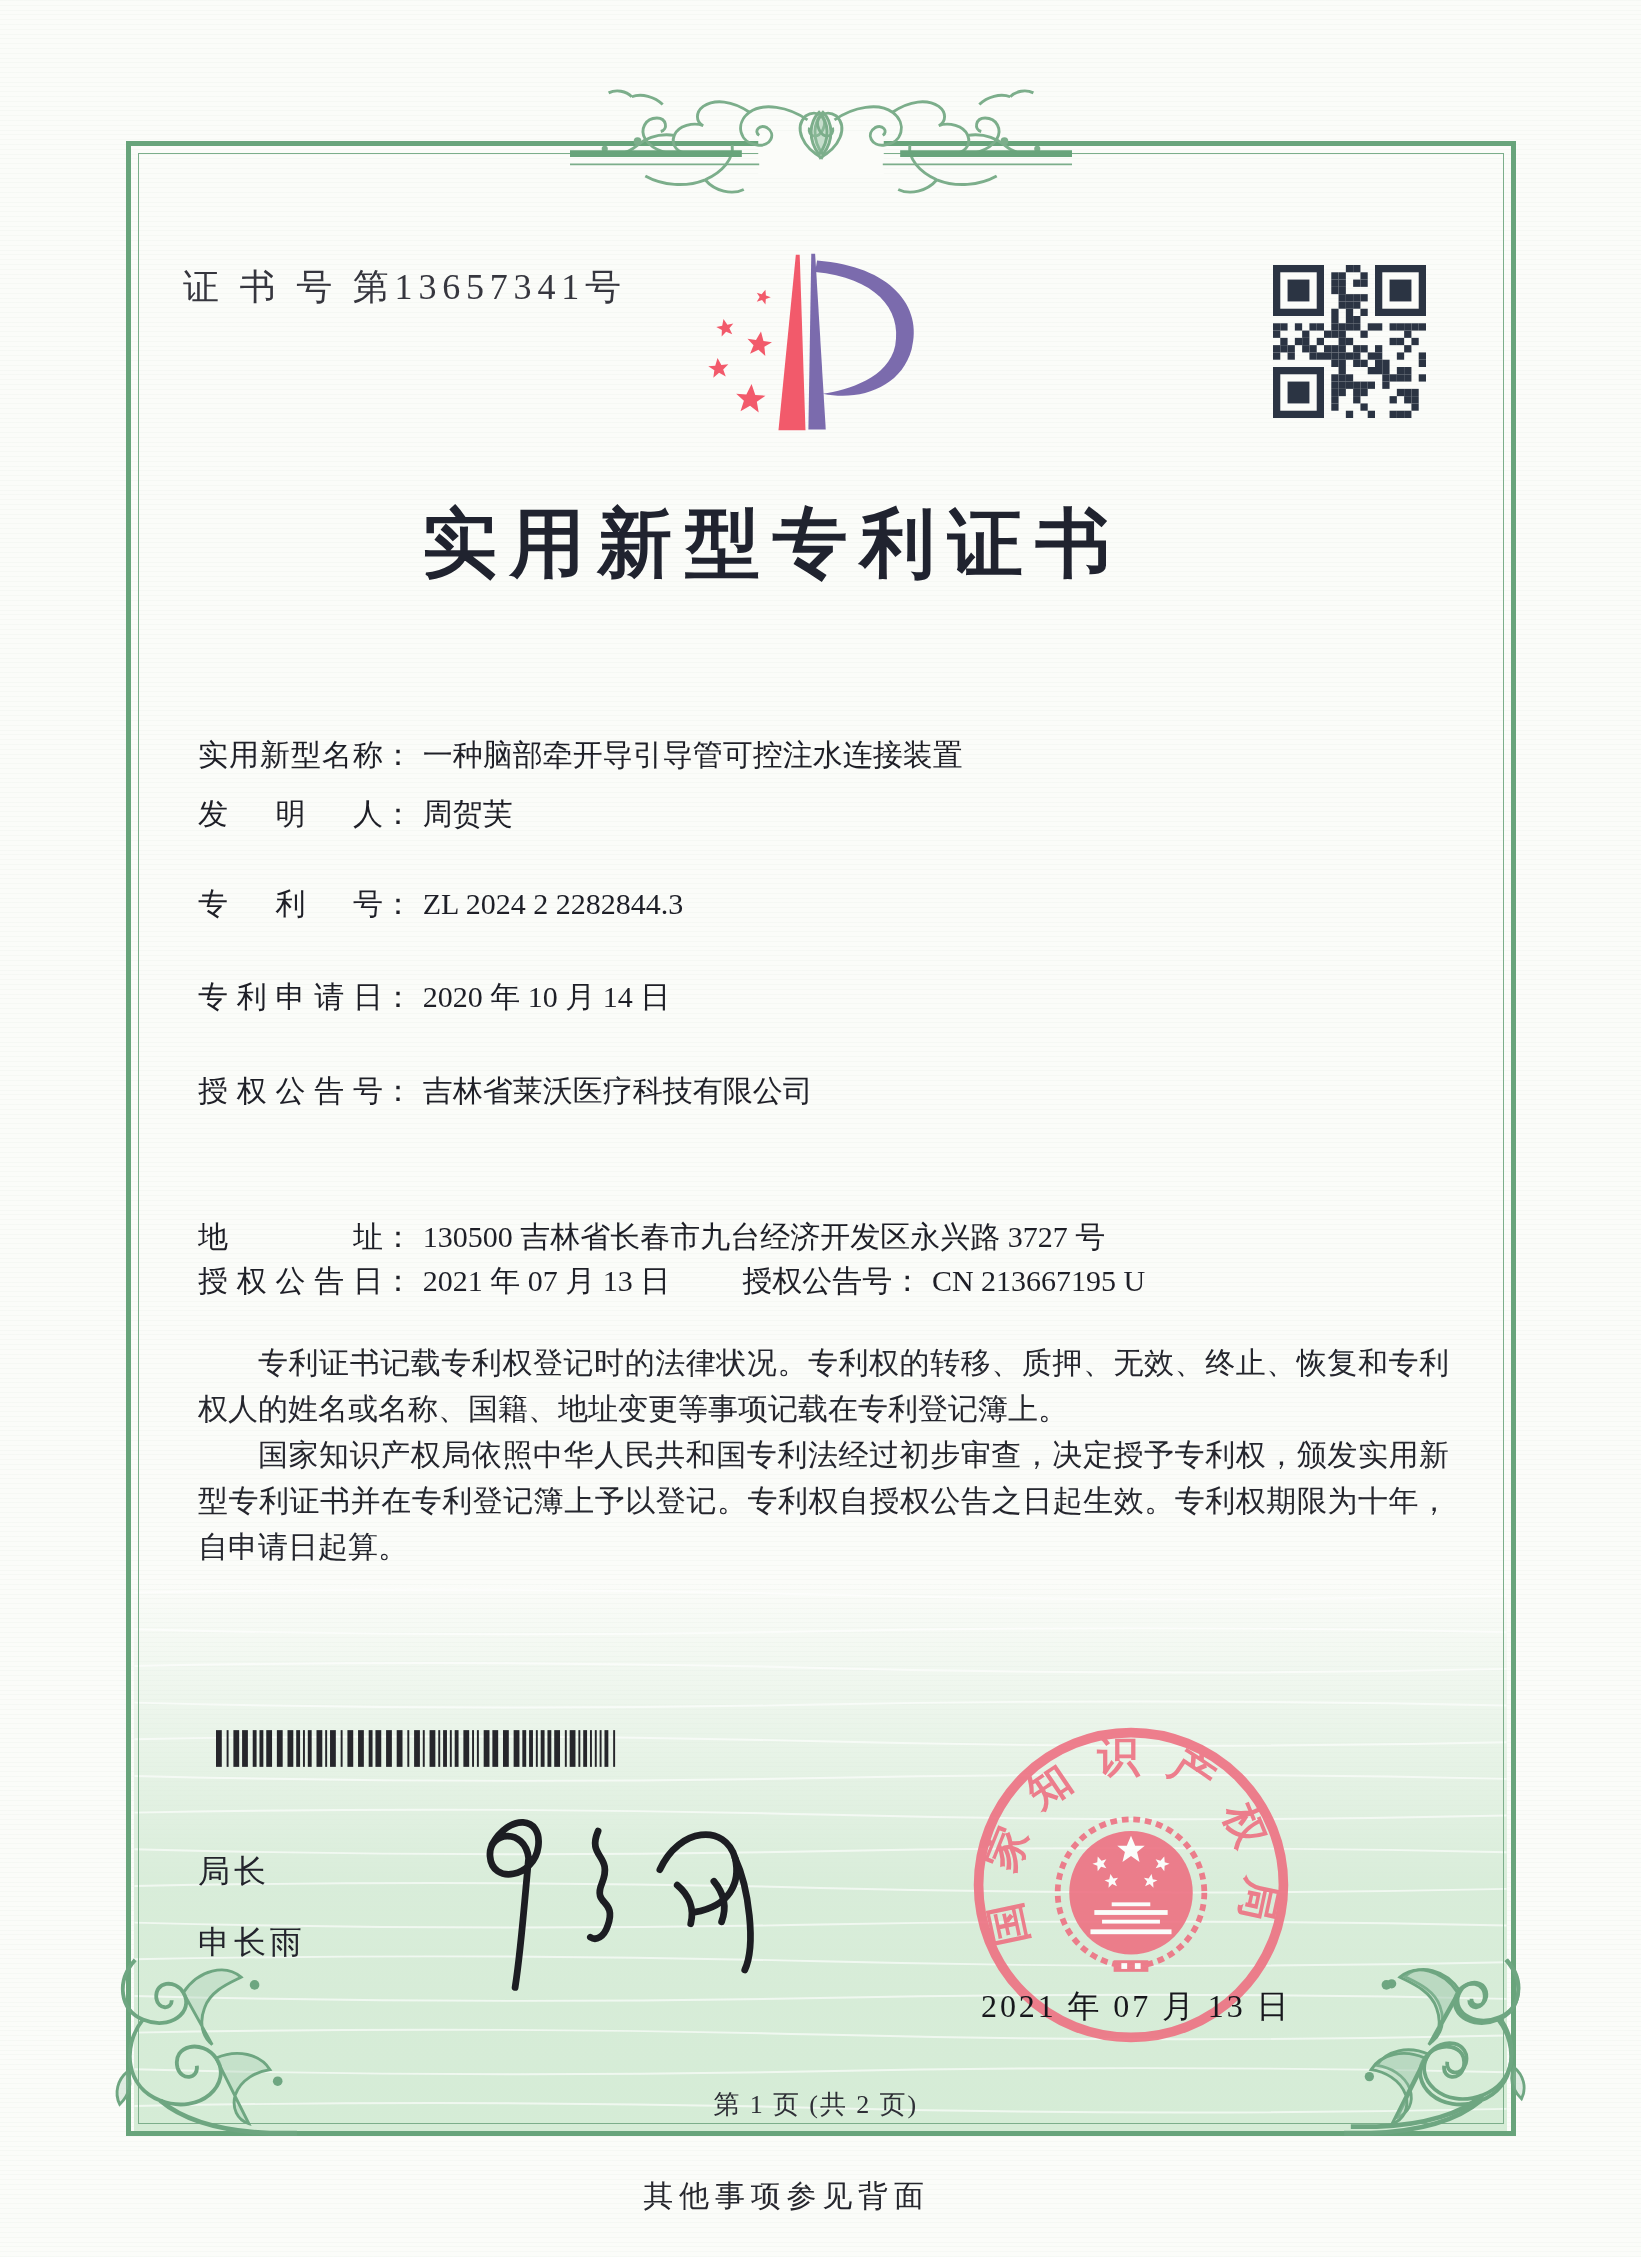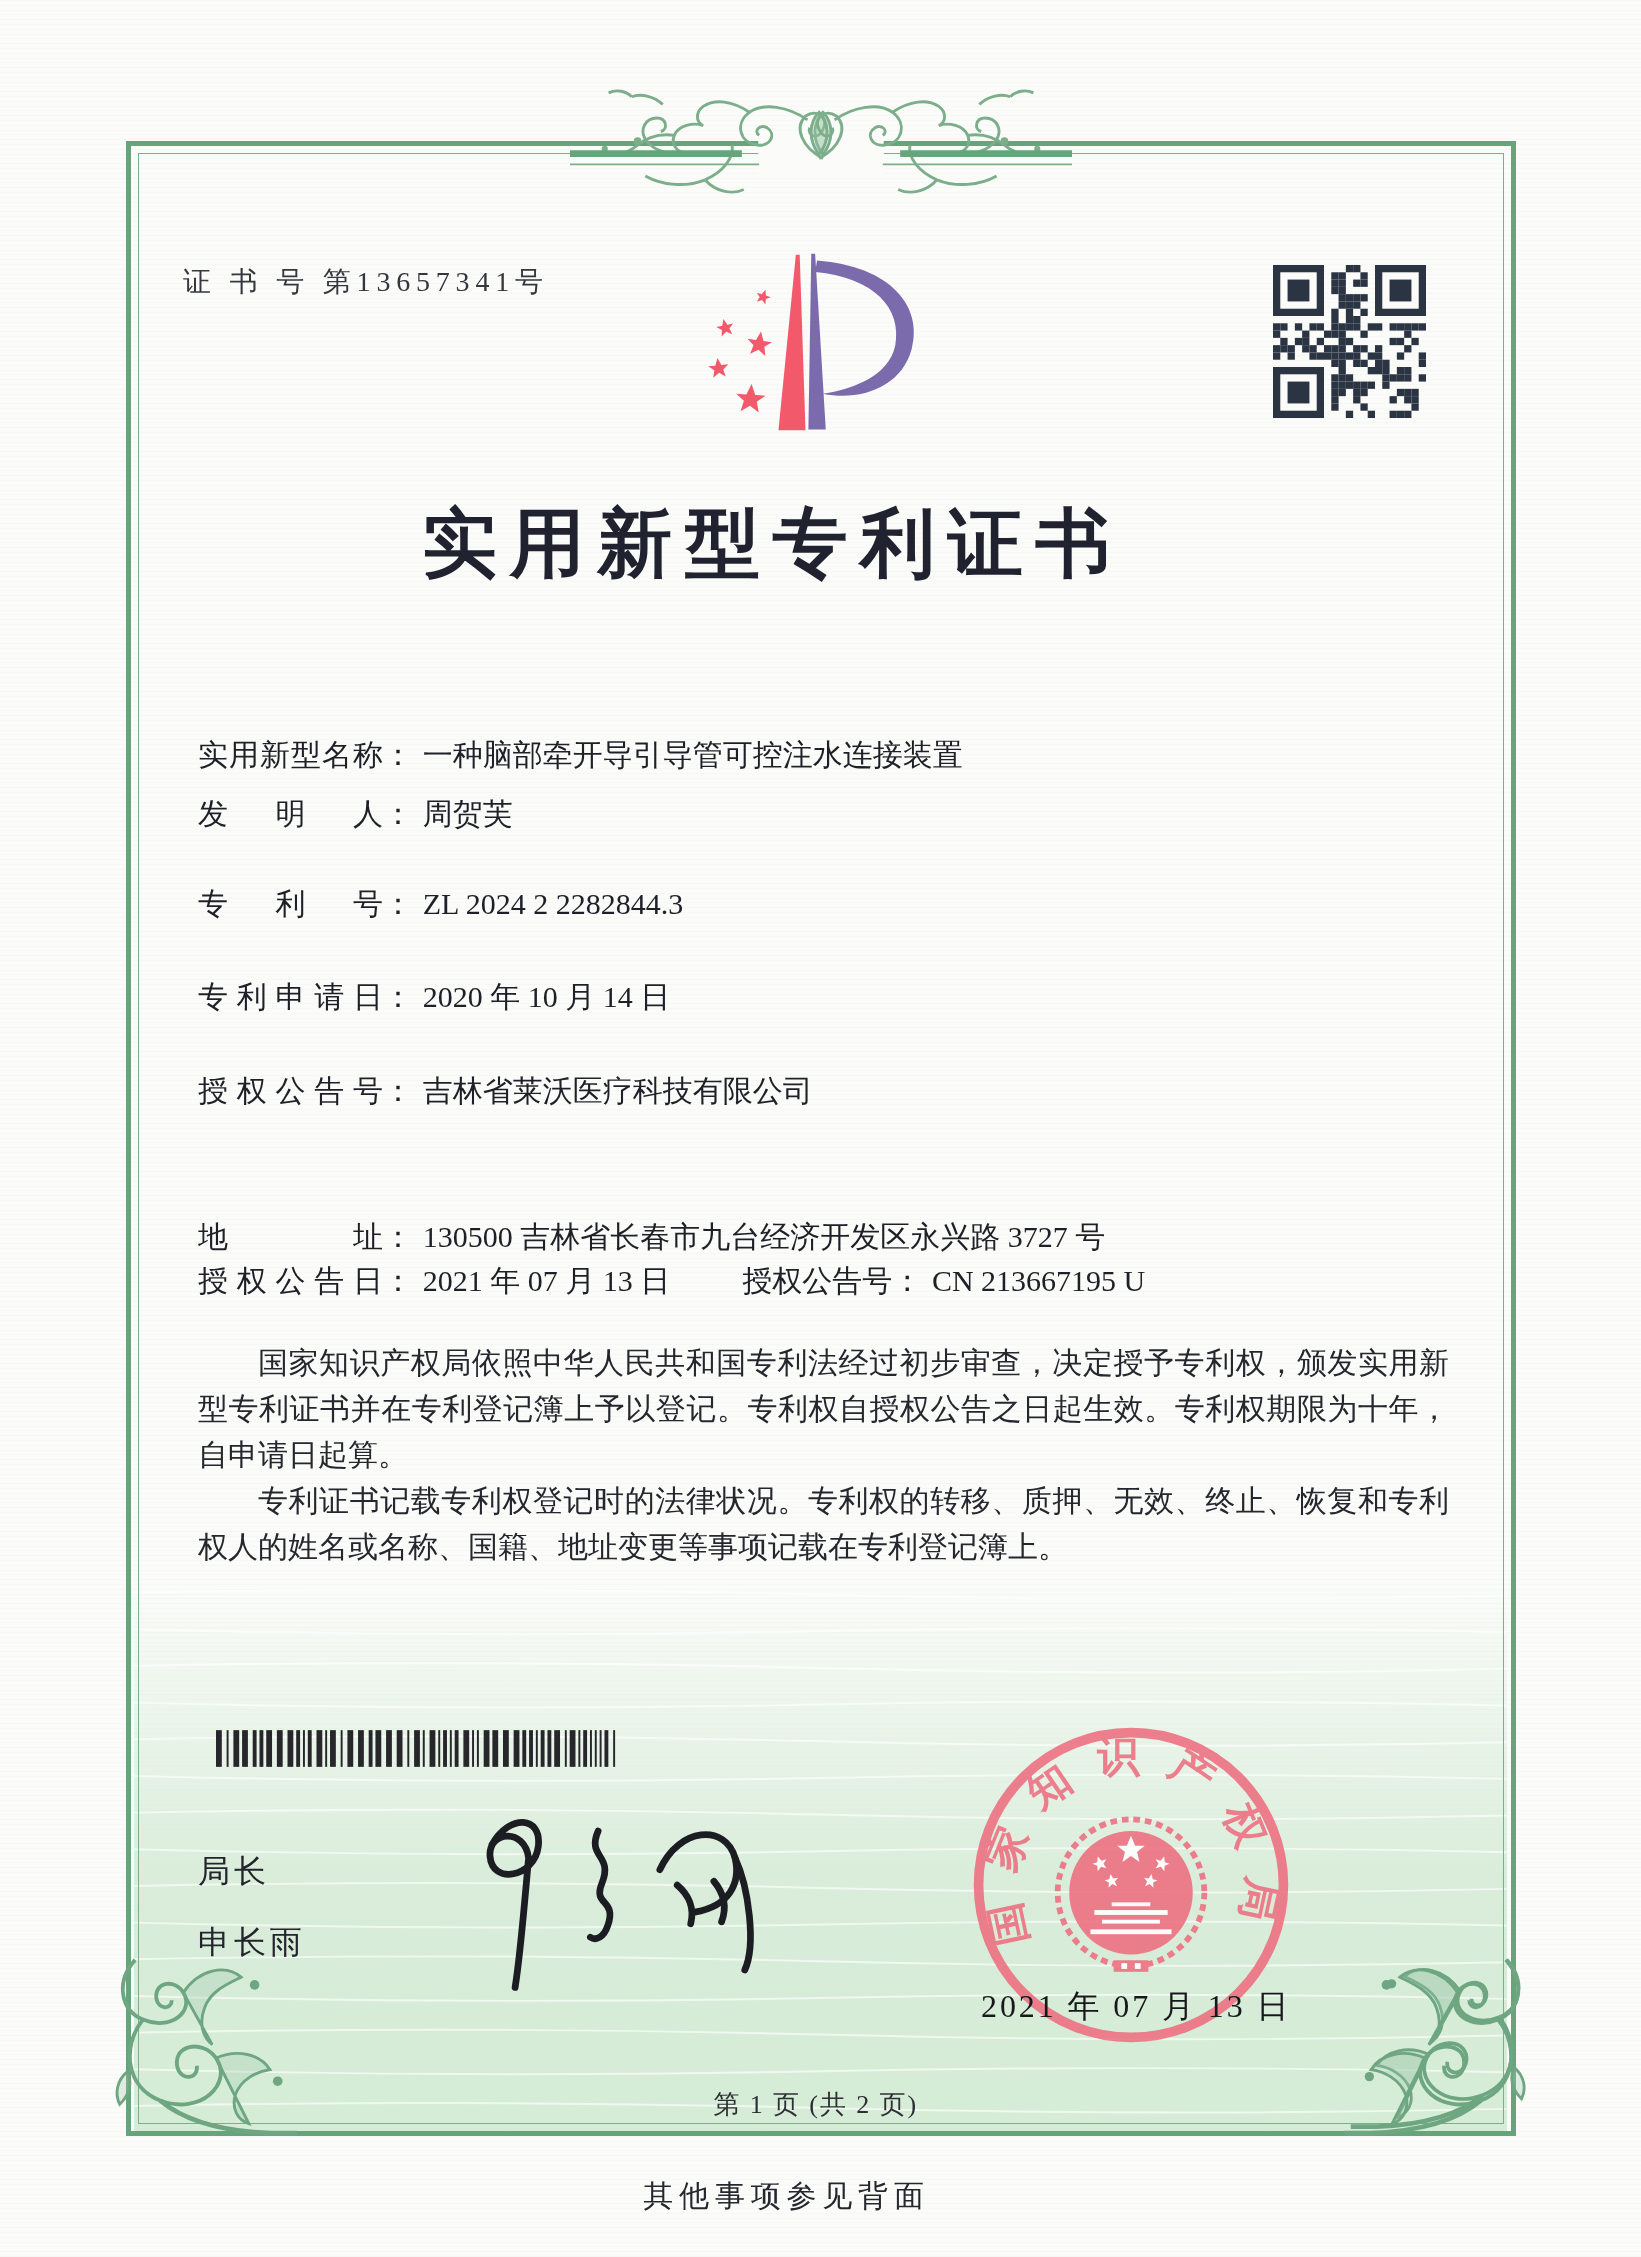--- a/index.html
+++ b/index.html
@@ -27,21 +27,21 @@
   .frame::after{
     content:"";position:absolute;inset:6.8px;border:1.9px solid #7cae8b;
   }
   .ornament{position:absolute;z-index:3;pointer-events:none;}
   #topOrn{left:570px;top:83px;}
   #cornL{left:108px;top:1956px;}
   #cornR{left:1340px;top:1956px;transform:scaleX(-1);}
 
   .cert-no{
     position:absolute;left:183px;top:263px;z-index:4;
-    font-size:28px;letter-spacing:5.8px;color:#36363e;
+    font-size:36px;letter-spacing:5.8px;color:#36363e;
   }
   .logo{position:absolute;left:703px;top:247px;z-index:4;}
   .qr{position:absolute;left:1273px;top:265px;z-index:4;}
   .title{
     position:absolute;left:0;top:494px;width:100%;z-index:4;
     text-align:center;transform:translateX(-48px);
     font-size:75px;font-weight:bold;letter-spacing:12.6px;color:#20232f;
   }
   .frow{position:absolute;left:198px;z-index:4;font-size:30px;white-space:nowrap;color:#1e1f27;}
   .flabel{display:inline-block;width:185px;text-align:justify;text-align-last:justify;}
@@ -311,22 +311,22 @@
       <div class="frow" style="top: 691px; margin-top: 44px;"><span class="flabel">实用新型名称</span><span class="fcolon">：</span><span>一种脑部牵开导引导管可控注水连接装置</span></div>
       <div class="frow" style="top: 794px;"><span class="flabel">发明人</span><span class="fcolon">：</span><span>周贺芙</span></div>
       <div class="frow" style="top: 884px;"><span class="flabel">专利号</span><span class="fcolon">：</span><span>ZL 2024 2 2282844.3</span></div>
       <div class="frow" style="top: 977px;"><span class="flabel">专利申请日</span><span class="fcolon">：</span><span>2020 年 10 月 14 日</span></div>
       <div class="frow" style="top: 1071px;"><span class="flabel">授权公告号</span><span class="fcolon">：</span><span>吉林省莱沃医疗科技有限公司</span></div>
       <div class="frow" style="top: 1217px;"><span class="flabel">地址</span><span class="fcolon">：</span><span>130500 吉林省长春市九台经济开发区永兴路 3727 号</span></div>
       <div class="frow" style="top: 1261px;"><span class="flabel">授权公告日</span><span class="fcolon">：</span><span>2021 年 07 月 13 日</span><span class="fpair2"><span>授权公告号</span><span class="fcolon">：</span><span>CN 213667195 U</span></span></div>
     </div>
 
   <div class="paras">
+    <p>专利证书记载专利权登记时的法律状况。专利权的转移、质押、无效、终止、恢复和专利权人的姓名或名称、国籍、地址变更等事项记载在专利登记簿上。</p>
     <p>国家知识产权局依照中华人民共和国专利法经过初步审查，决定授予专利权，颁发实用新型专利证书并在专利登记簿上予以登记。专利权自授权公告之日起生效。专利权期限为十年，自申请日起算。</p>
-    <p>专利证书记载专利权登记时的法律状况。专利权的转移、质押、无效、终止、恢复和专利权人的姓名或名称、国籍、地址变更等事项记载在专利登记簿上。</p>
   </div>
 
   <svg class="barcode" id="barcodeSvg" width="402" height="37" viewBox="0 0 416 38">
       <rect x="0" y="0" width="6" height="38" fill="#26262b"></rect>
       <rect x="11" y="0" width="2" height="38" fill="#26262b"></rect>
       <rect x="18" y="0" width="6" height="38" fill="#26262b"></rect>
       <rect x="27" y="0" width="6" height="38" fill="#26262b"></rect>
       <rect x="38" y="0" width="4" height="38" fill="#26262b"></rect>
       <rect x="45" y="0" width="4" height="38" fill="#26262b"></rect>
       <rect x="52" y="0" width="6" height="38" fill="#26262b"></rect>

